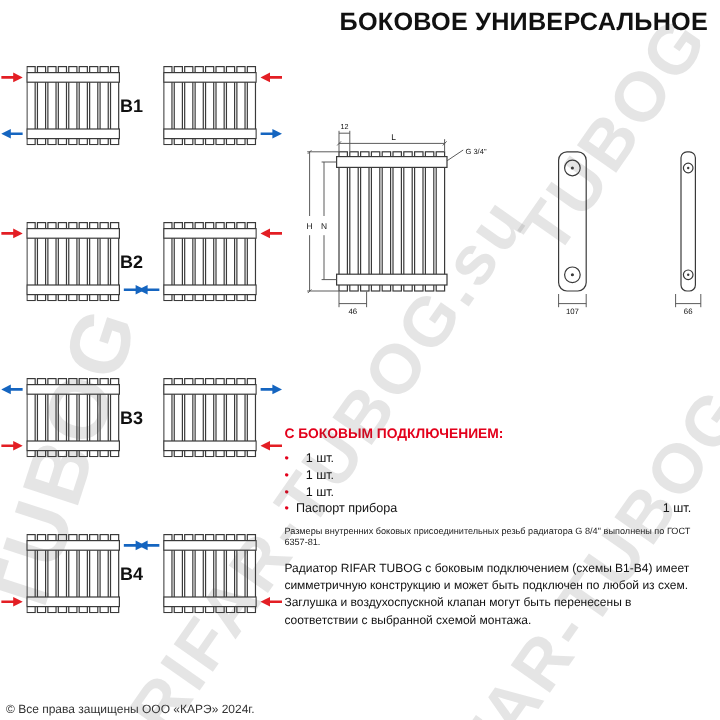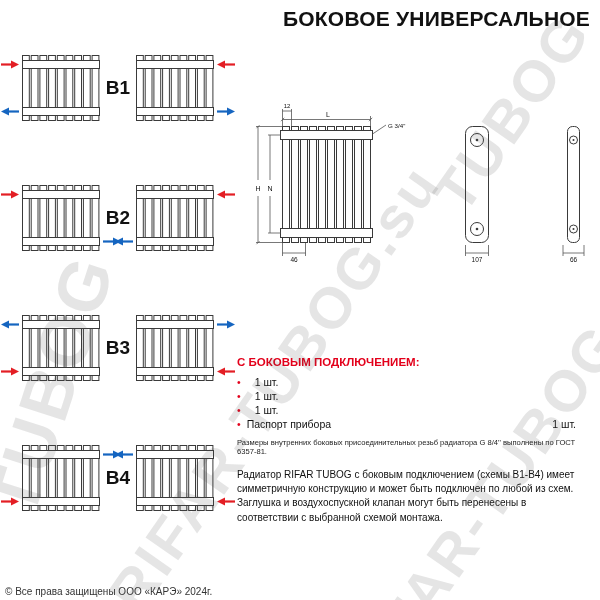--- a/index.html
+++ b/index.html
@@ -9,21 +9,21 @@
   .page{position:relative;width:600px;height:600px;overflow:hidden}
 
   
   .title{position:absolute;top:6px;right:10px;z-index:2;text-align:left;
          font-size:21px;line-height:1.22;font-weight:bold;letter-spacing:.2px}
 
   
   .schemes-col{position:absolute;left:0;top:55px;z-index:2}
   .scheme-row{display:flex;align-items:center;margin:0 0 64px 22px}
   .rad-slot{position:relative;width:78px;height:66px}
-  .scheme-label{width:36px;text-align:center;font-size:19px;font-weight:bold}
+  .scheme-label{width:36px;font-size:15px;font-weight:bold}
   .arrow{position:absolute;width:18px;height:9px;line-height:0}
   .arrow.top{top:5px}.arrow.bottom{bottom:5px}
   .arrow.left{left:-21px}.arrow.right{right:-21px}
 
   
   .drawing-area{position:absolute;left:248px;top:100px;z-index:2;display:flex;align-items:flex-start}
   .tech-svg{margin-right:22px}
   .side-a{margin-right:44px}
   svg text{font-family:"Liberation Sans",sans-serif;fill:#111}
   .drawing-caption{position:absolute;left:252px;top:270px;z-index:2;font-size:8.5px;

